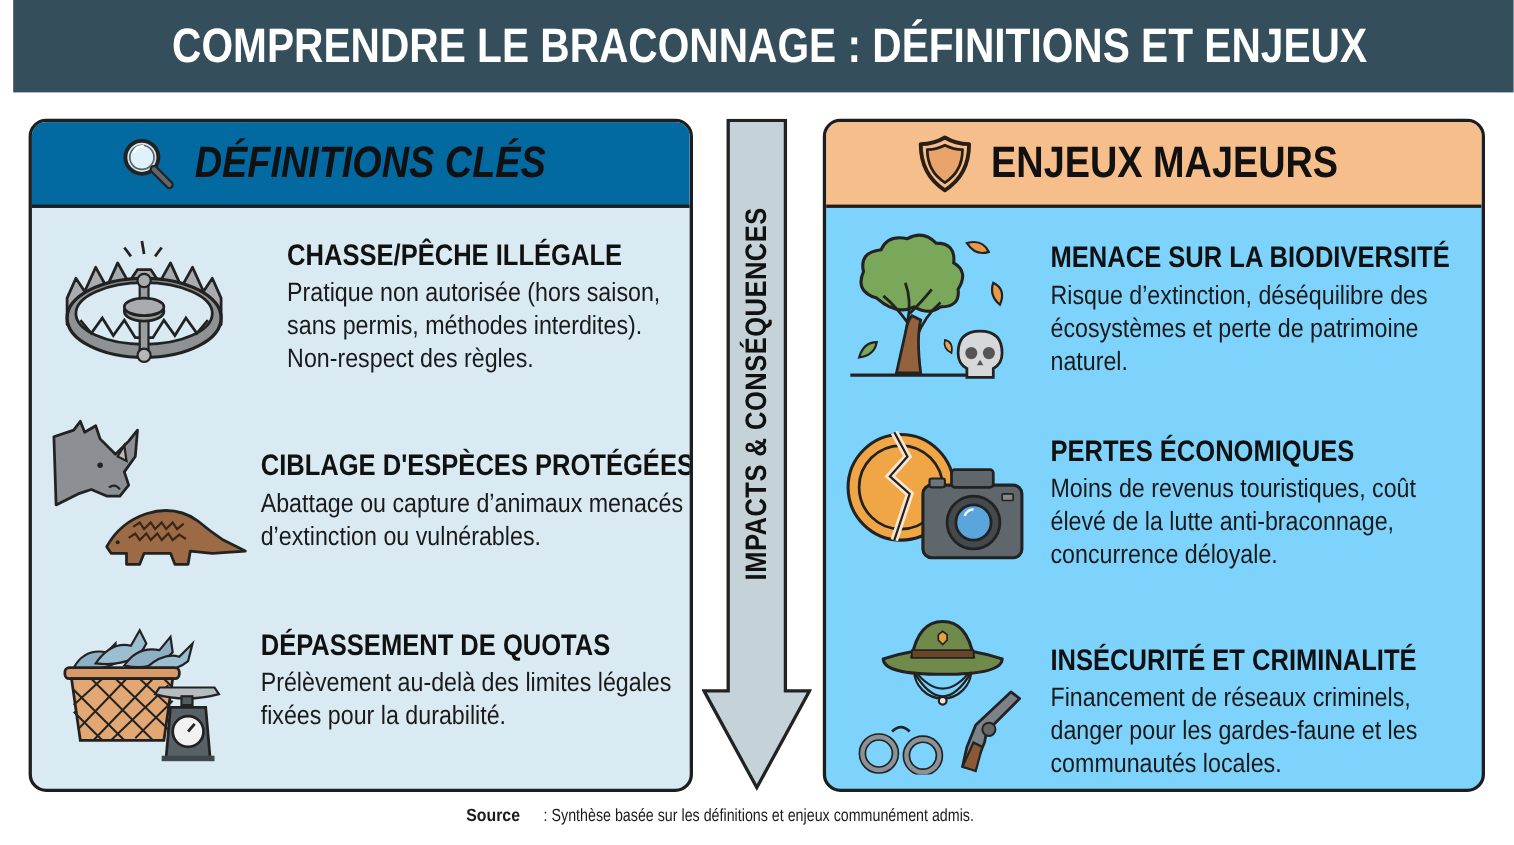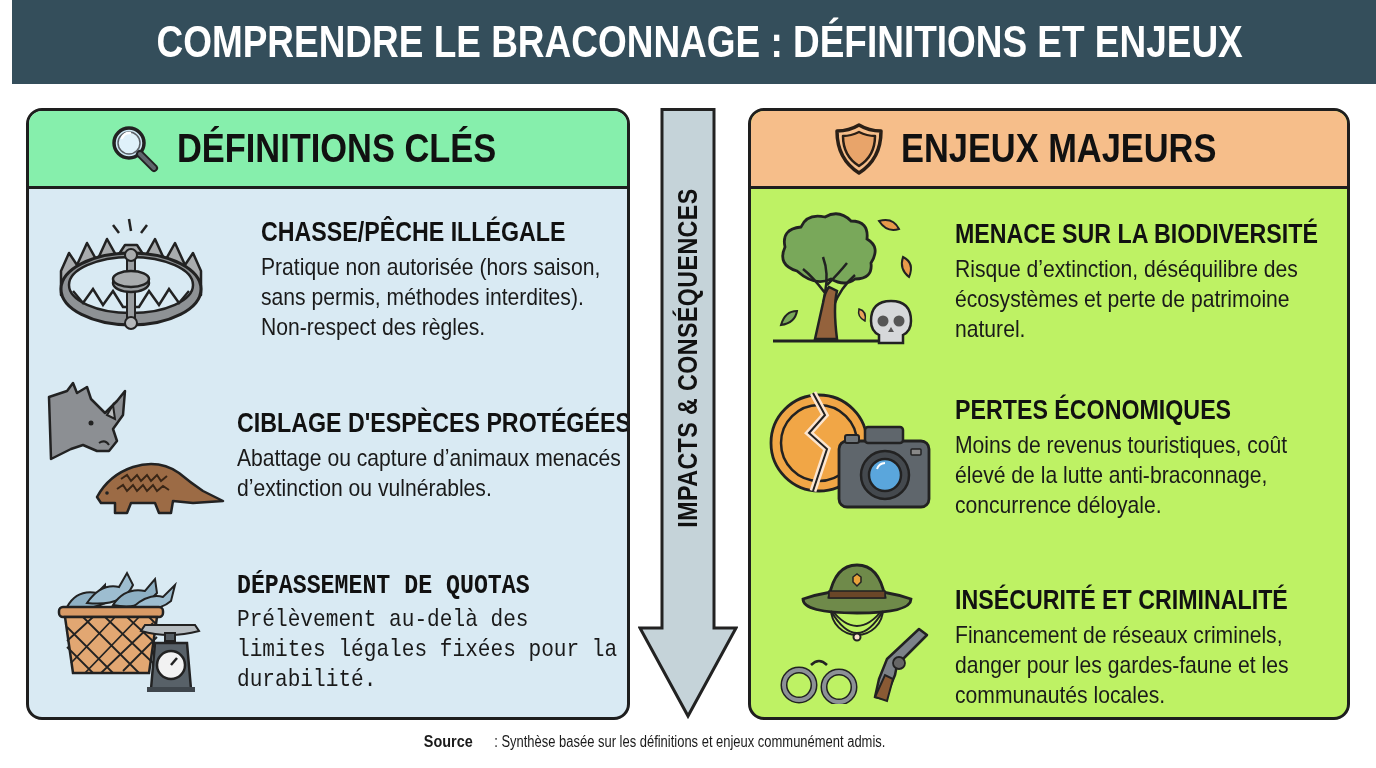--- a/index.html
+++ b/index.html
@@ -14,27 +14,27 @@
     .banner h1 {
       color: #ffffff; font-weight: 700; font-size: 44px; letter-spacing: 0px;
       transform: scaleX(0.84); transform-origin: center; white-space: nowrap;
     }
 
     .panel {
       position: absolute; top: 108px; height: 612px;
       border: 3px solid #1e1e1e; border-radius: 16px; overflow: hidden;
     }
     .panel.left { left: 26px; width: 604px; background: #d9eaf3; }
-    .panel.right { left: 748px; width: 602px; background: #bef264; }
+    .panel.right { left: 748px; width: 602px; background: #7dd3fc; }
 
     .panel-head {
       height: 78px; display: flex; align-items: center; justify-content: center; gap: 14px;
       border-bottom: 3px solid #1e1e1e;
     }
-    .left .panel-head { background: #86efac; }
+    .left .panel-head { background: #0369a1; font-style: italic; }
     .right .panel-head { background: #f6be8a; }
     .panel-head h2 {
       font-size: 40px; font-weight: 700; color: #111; white-space: nowrap;
       transform: scaleX(0.86); transform-origin: left center;
     }
     .head-icon { width: 56px; height: 56px; display: block; }
 
     .item {
       position: absolute; left: 0; width: 100%; display: block;
     }
@@ -142,21 +142,21 @@
         <path d="M14 64 L60 110 M14 84 L40 110 M30 54 L86 110 M52 54 L100 100 M74 54 L102 80 M96 54 L104 62 M100 60 L48 110 M104 74 L70 108 M86 54 L32 110 M62 54 L18 100 M40 54 L14 78" stroke="#222" stroke-width="1.8" fill="none"></path>
 
         <path d="M88 68 Q116 76 146 68 L142 62 L92 62 Z" fill="#b6bcc0" stroke="#222" stroke-width="2"></path>
         <rect x="112" y="70" width="10" height="8" fill="#555d63" stroke="#222" stroke-width="2"></rect>
         <path d="M98 126 L102 80 L134 80 L138 126 Z" fill="#586168" stroke="#222" stroke-width="2.5"></path>
         <circle cx="118" cy="102" r="14" fill="#f2f2f2" stroke="#222" stroke-width="2.5"></circle>
         <line x1="118" y1="102" x2="124" y2="95" stroke="#222" stroke-width="2.5"></line>
         <rect x="94" y="124" width="48" height="5" fill="#3f464c"></rect>
       </svg>
     </div>
-    <div class="text" style="top:8px;font-family:Liberation Mono, monospace;">
+    <div class="text" style="top:8px;">
       <h3>DÉPASSEMENT DE QUOTAS</h3>
       <p>Prélèvement au-delà des limites légales fixées pour la durabilité.</p>
     </div>
   </div>
 </div>
 
 <div class="arrow-wrap">
   <svg viewBox="0 0 100 612" width="100" height="612">
     <path d="M24 1.5 L76 1.5 L76 520 L98 520 L50 608 L2 520 L24 520 Z" fill="#c5d3d9" stroke="#222" stroke-width="3" stroke-linejoin="miter"></path>
   </svg>

